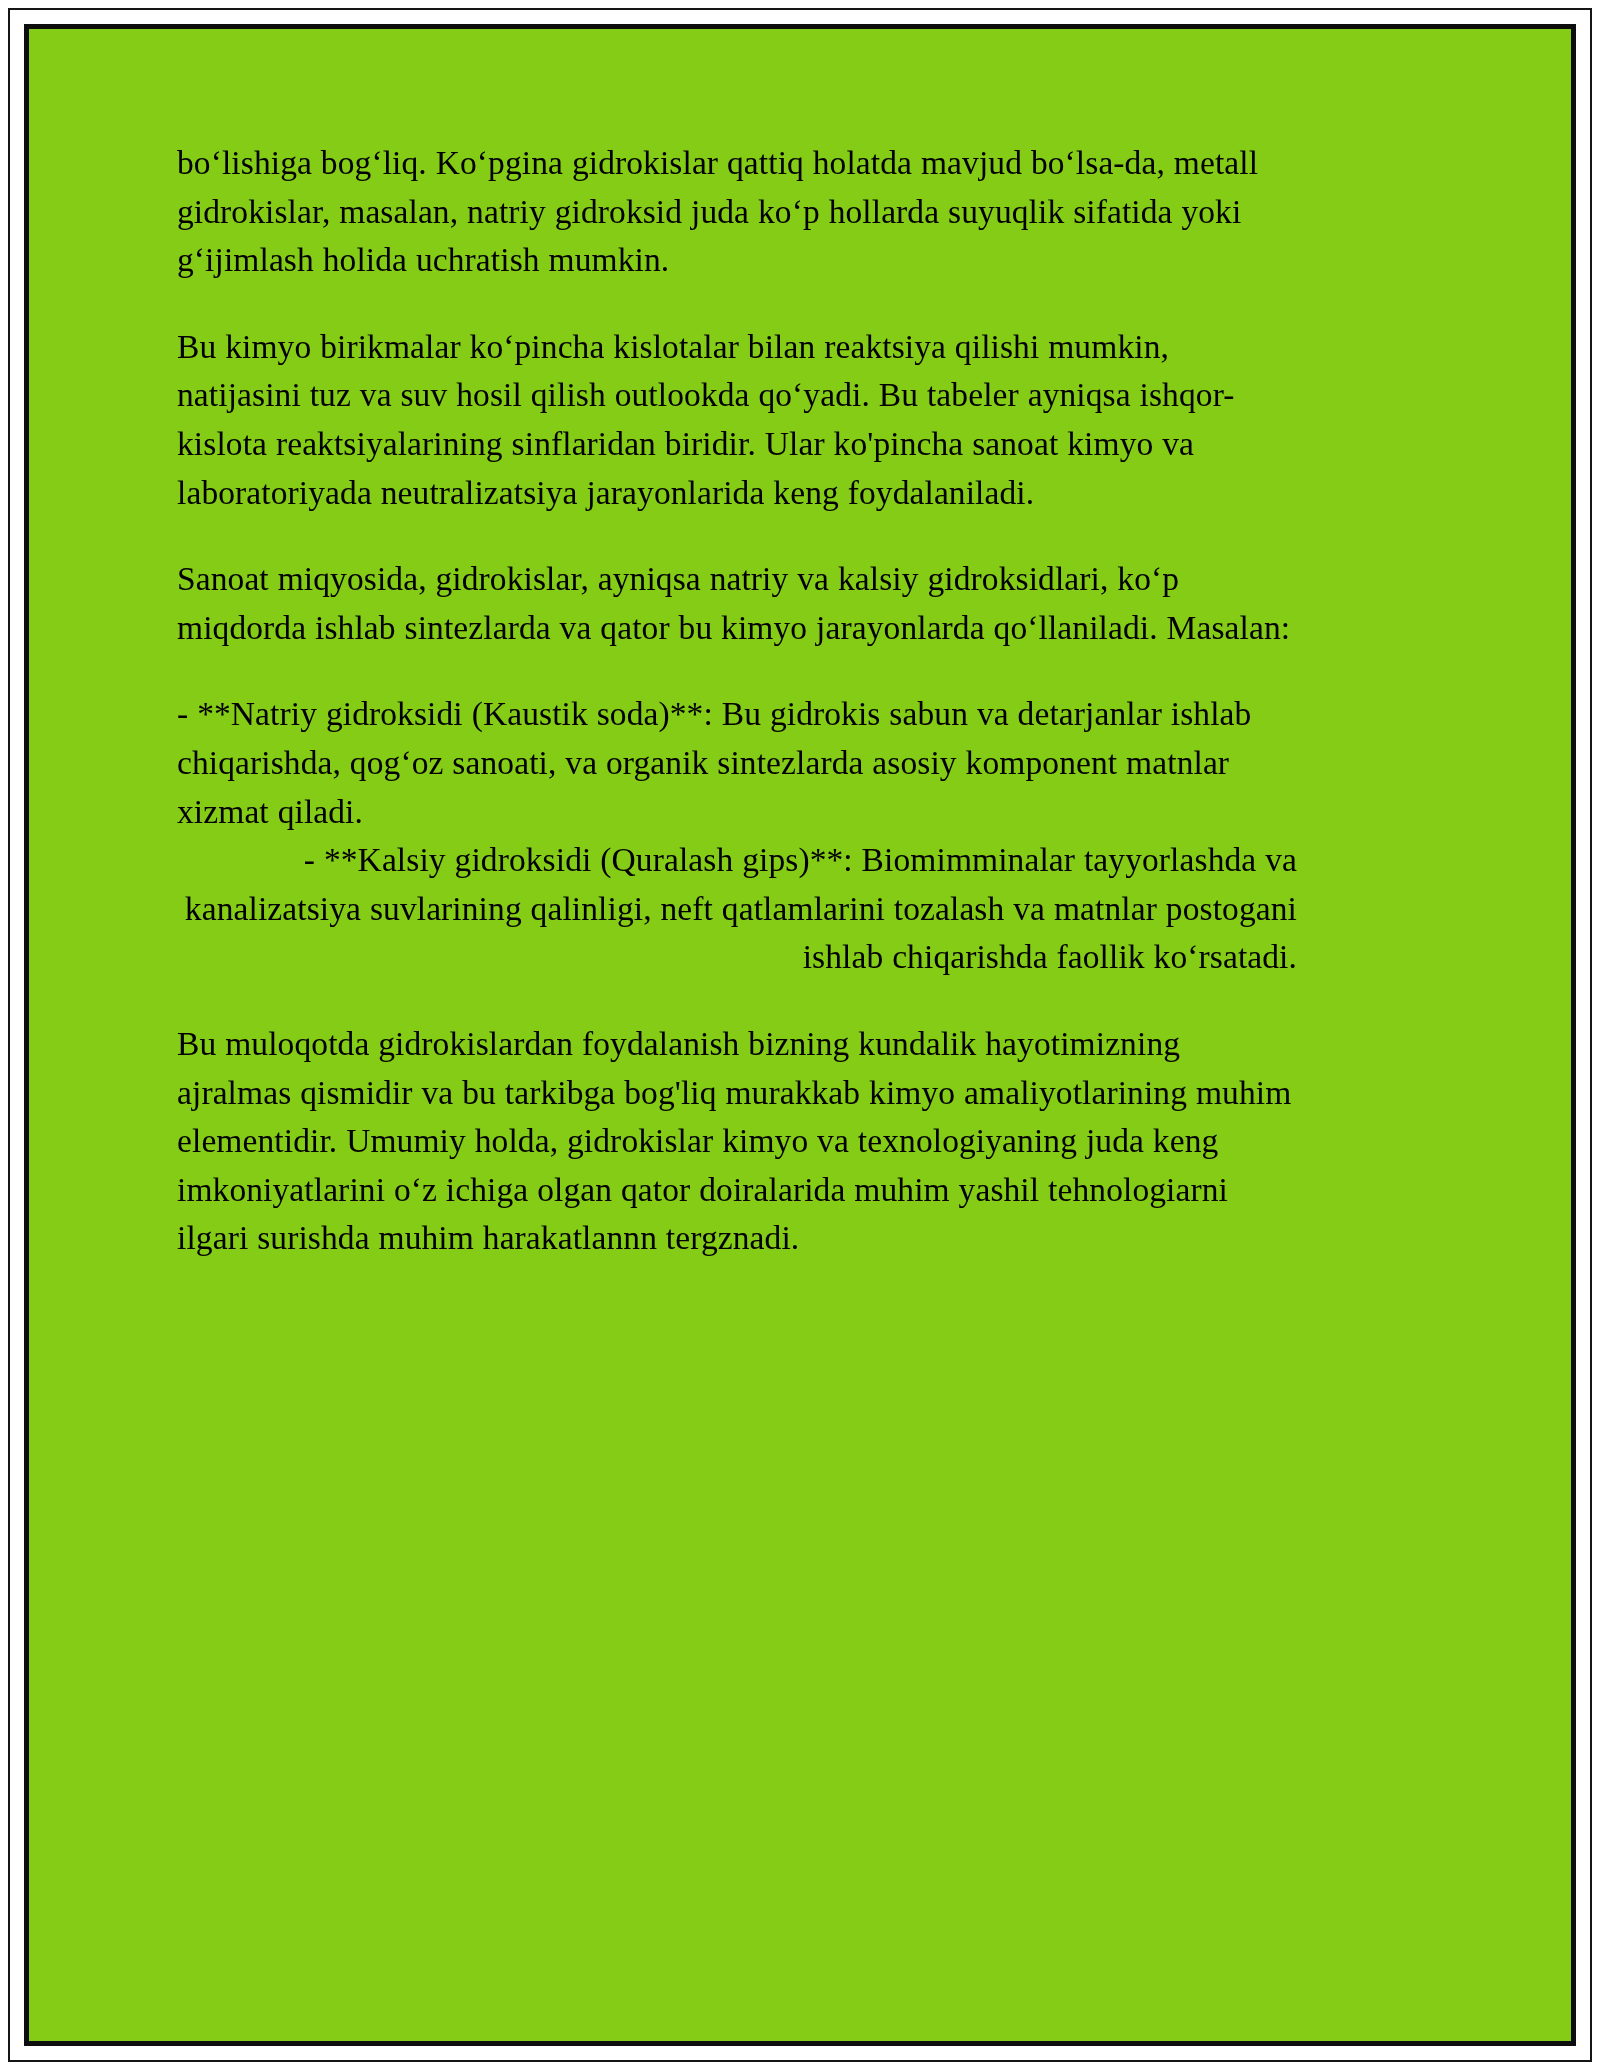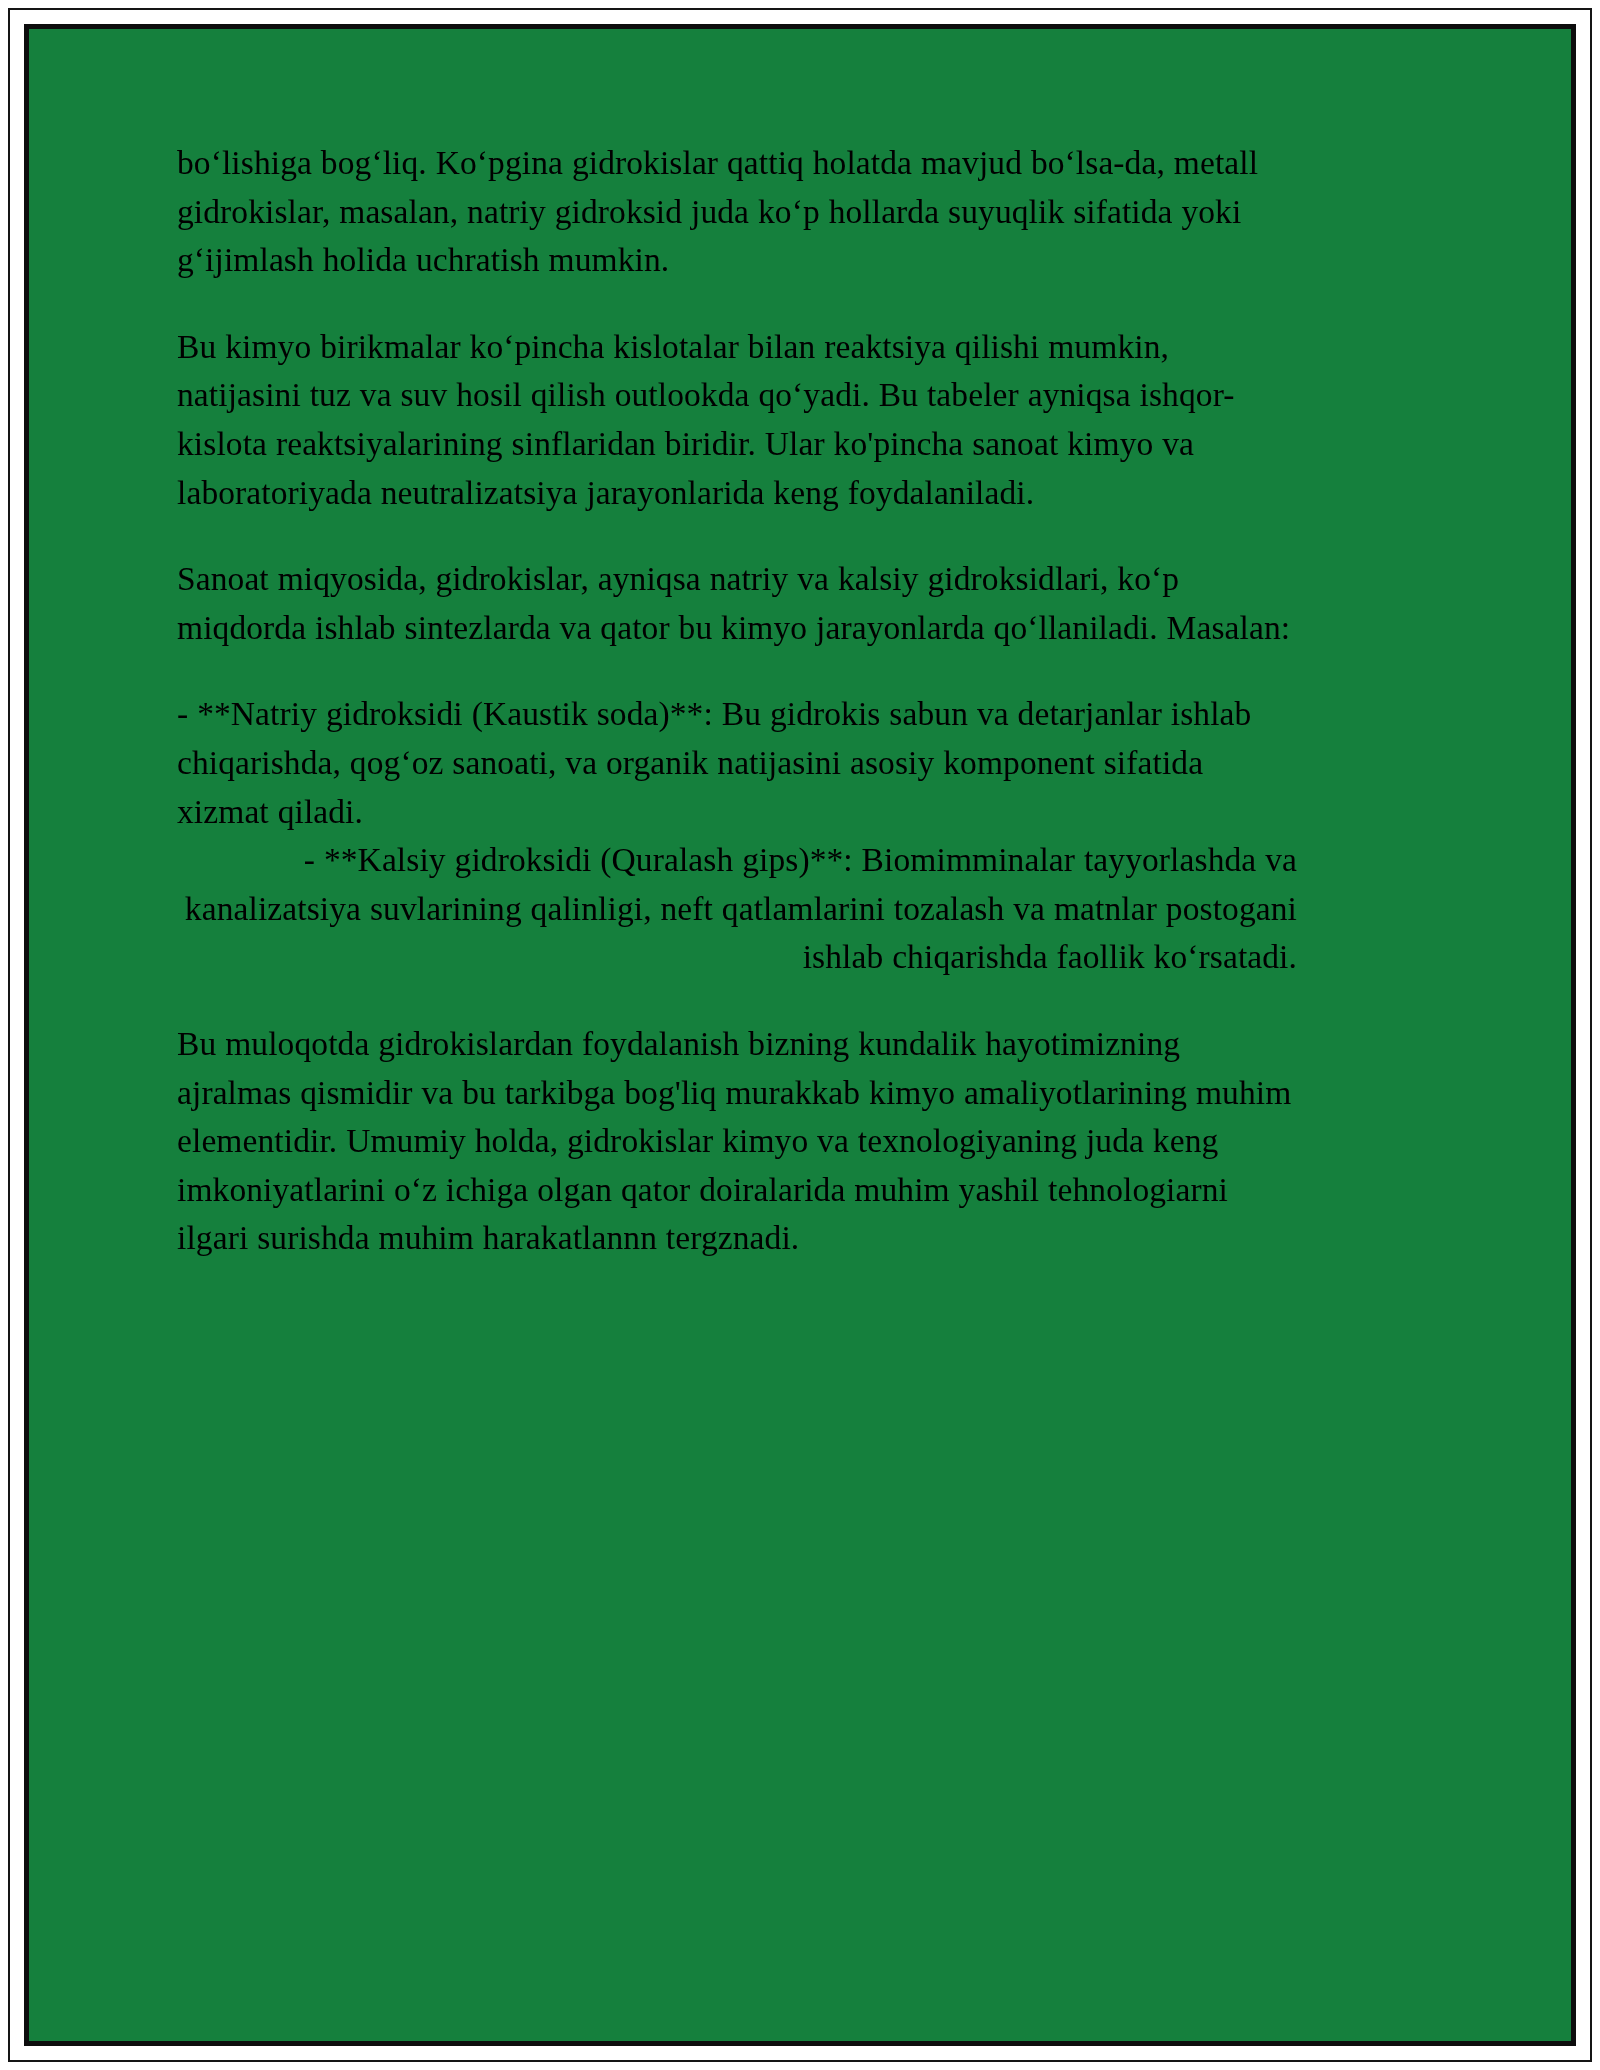--- a/index.html
+++ b/index.html
@@ -26,21 +26,21 @@
     box-sizing: content-box;
     background: #ffffff;
   }
   #page-inner {
     position: absolute;
     left: 14px;
     top: 14px;
     right: 14px;
     bottom: 14px;
     border: 5px solid #0d0d0d;
-    background: #15803d;
+    background: #84cc16;
     box-sizing: border-box;
     overflow: hidden;
   }
 
   
   #doc-body {
     position: absolute;
     left: 148px;
     top: 110px;
     width: 1120px;
@@ -73,21 +73,21 @@
 
     <div id="doc-body">
 
       <p class="para">bo‘lishiga bog‘liq. Ko‘pgina gidrokislar qattiq holatda mavjud bo‘lsa-da, metall gidrokislar, masalan, natriy gidroksid juda ko‘p hollarda suyuqlik sifatida yoki g‘ijimlash holida uchratish mumkin.</p>
 
       <p class="para">Bu kimyo birikmalar ko‘pincha kislotalar bilan reaktsiya qilishi mumkin, natijasini tuz va suv hosil qilish outlookda qo‘yadi. Bu tabeler ayniqsa ishqor-kislota reaktsiyalarining sinflaridan biridir. Ular ko'pincha sanoat kimyo va laboratoriyada neutralizatsiya jarayonlarida keng foydalaniladi.</p>
 
       <p class="para">Sanoat miqyosida, gidrokislar, ayniqsa natriy va kalsiy gidroksidlari, ko‘p miqdorda ishlab sintezlarda va qator bu kimyo jarayonlarda qo‘llaniladi. Masalan:</p>
 
       <div class="bullet-block">
-        <p class="para">- **Natriy gidroksidi (Kaustik soda)**: Bu gidrokis sabun va detarjanlar ishlab chiqarishda, qog‘oz sanoati, va organik natijasini asosiy komponent sifatida xizmat qiladi.</p>
+        <p class="para">- **Natriy gidroksidi (Kaustik soda)**: Bu gidrokis sabun va detarjanlar ishlab chiqarishda, qog‘oz sanoati, va organik sintezlarda asosiy komponent matnlar xizmat qiladi.</p>
         <p class="para">- **Kalsiy gidroksidi (Quralash gips)**: Biomimminalar tayyorlashda va kanalizatsiya suvlarining qalinligi, neft qatlamlarini tozalash va matnlar postogani ishlab chiqarishda faollik ko‘rsatadi.</p>
       </div>
 
       <p class="para">Bu muloqotda gidrokislardan foydalanish bizning kundalik hayotimizning ajralmas qismidir va bu tarkibga bog'liq murakkab kimyo amaliyotlarining muhim elementidir. Umumiy holda, gidrokislar kimyo va texnologiyaning juda keng imkoniyatlarini o‘z ichiga olgan qator doiralarida muhim yashil tehnologiarni ilgari surishda muhim harakatlannn tergznadi.</p>
 
       <div class="spacer-tail"></div>
 
     </div>
 
   </div>

